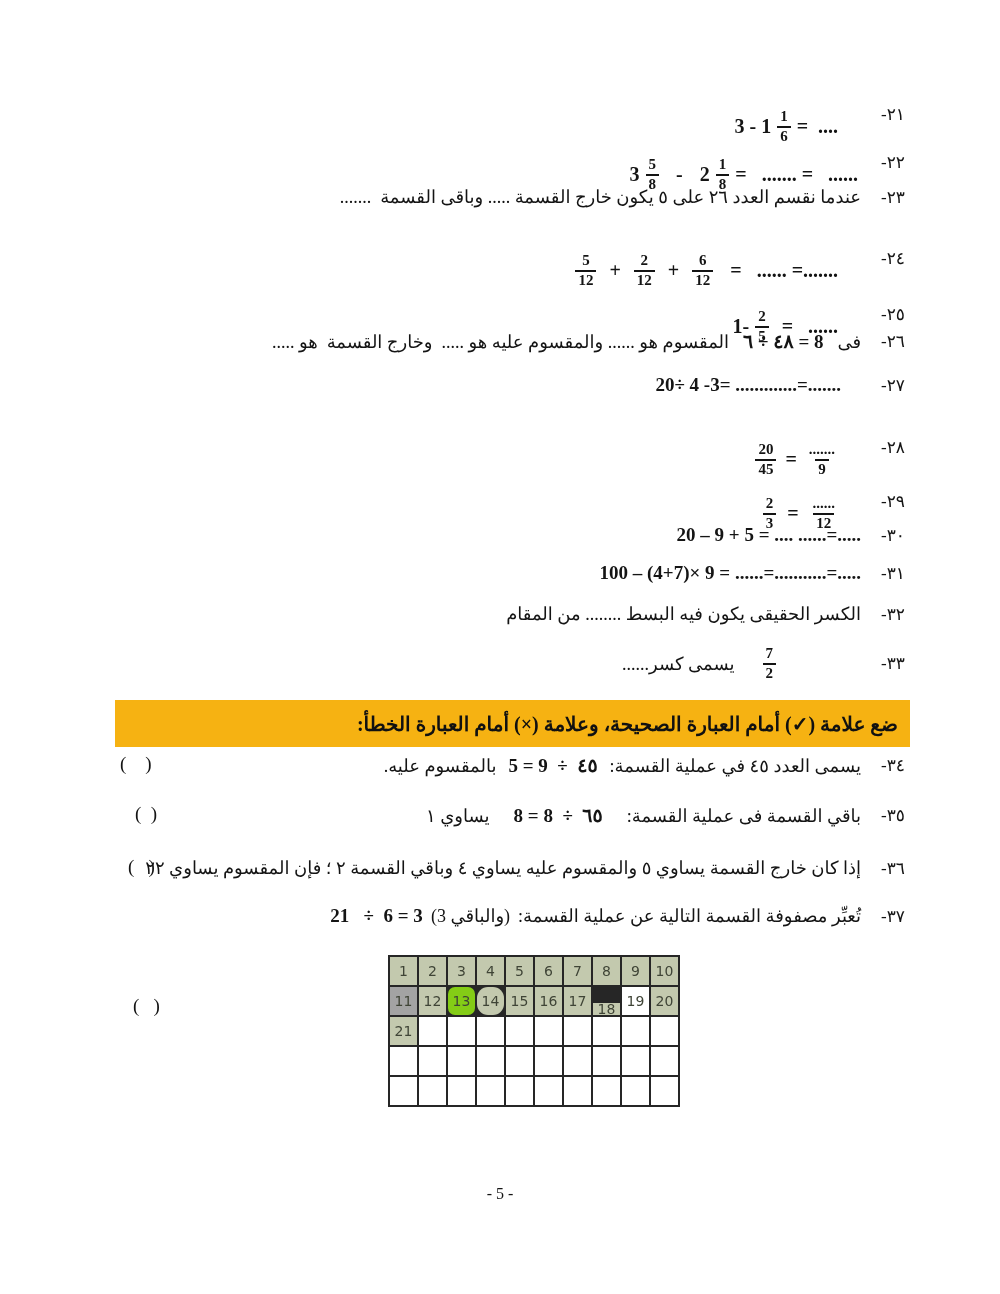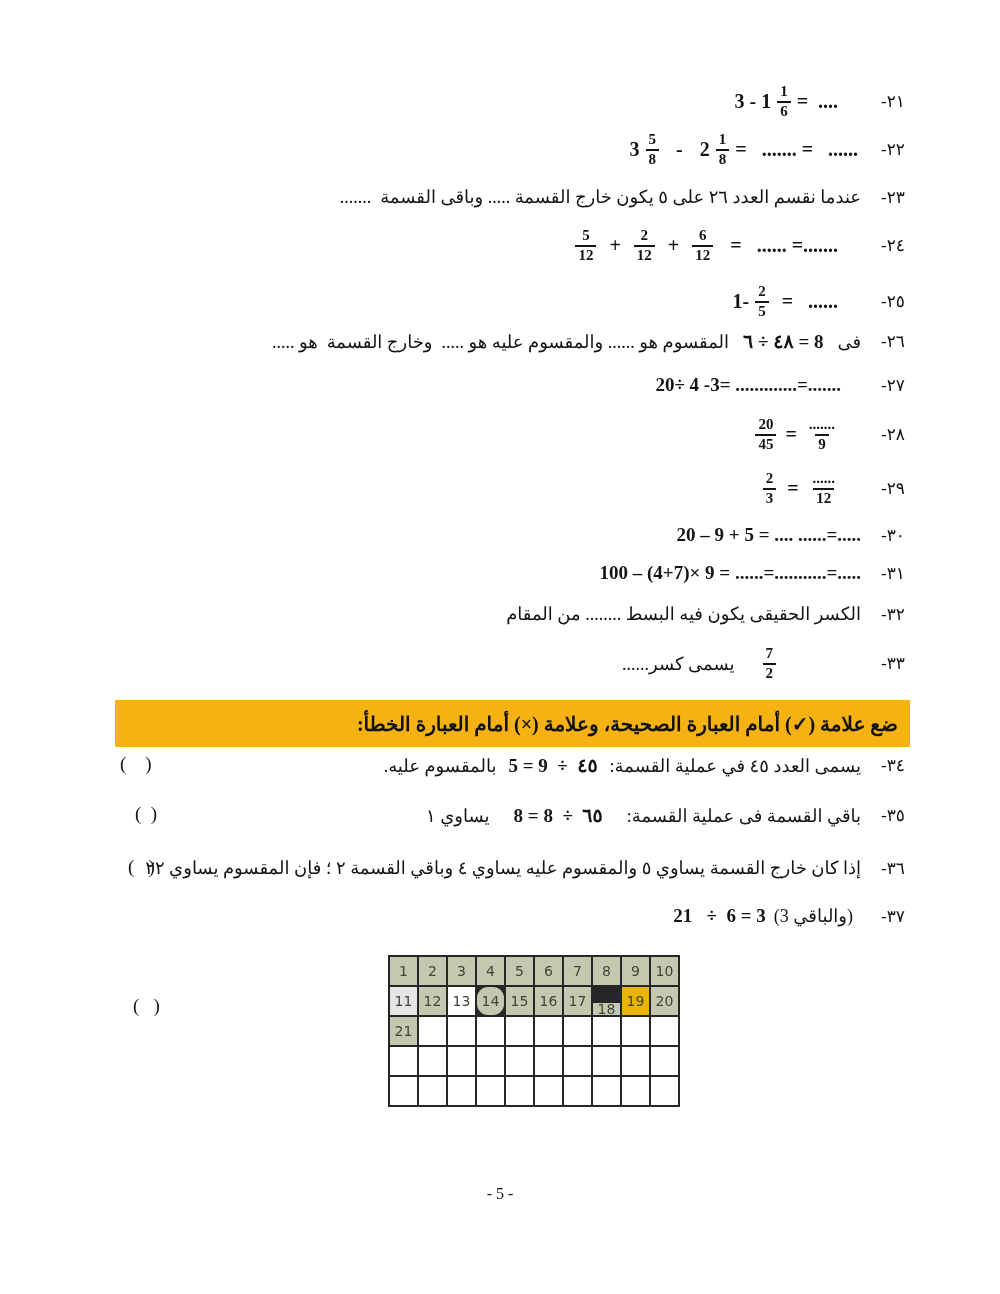--- a/index.html
+++ b/index.html
@@ -9,21 +9,21 @@
   }
   .row{
     position:absolute;right:95px;display:flex;align-items:center;
     direction:rtl;white-space:pre;
   }
   .row > *{unicode-bidi:isolate;}
   .qnum{font-size:17px;margin-left:20px;flex:none;}
   .gap40 .qnum{margin-left:40px;}
   .gap100 .qnum{margin-left:105px;}
   .ar{font-size:18px;}
-  .eqblock{direction:ltr;display:inline-flex;align-items:center;font-weight:bold;font-size:20px;white-space:pre;}
+  .eqblock{direction:ltr;display:inline-flex;align-items:center;font-weight:bold;font-size:20px;white-space:pre;margin-top:25px;}
   .eqblock > *{margin:0 3px;}
   .eqtxt{direction:ltr;font-weight:bold;font-size:19px;white-space:pre;unicode-bidi:isolate;}
   .frac{display:inline-flex;flex-direction:column;align-items:center;line-height:1.05;font-weight:bold;font-size:15px;vertical-align:middle;}
   .frac .den{border-top:2px solid #141414;padding:1px 3px 0 3px;}
   .frac .num{padding:0 3px 1px 3px;}
   .banner{
     position:absolute;left:115px;top:700px;width:795px;height:47px;
     display:flex;align-items:center;direction:rtl;justify-content:flex-start;
     font-weight:bold;font-size:20px;padding:0 12px;box-sizing:border-box;color:#111;
   }
@@ -163,45 +163,46 @@
   <span class="paren" style="left:135px;top:803px">(  )</span>
 
   <div class="row" style="top:857px">
     <span class="qnum">٣٦-</span>
     <span class="ar">إذا كان خارج القسمة يساوي ٥ والمقسوم عليه يساوي ٤ وباقي القسمة ٢ ؛ فإن المقسوم يساوي ٢٢</span>
   </div>
   <span class="paren" style="left:128px;top:856px">(   )</span>
 
   <div class="row" style="top:905px">
     <span class="qnum">٣٧-</span>
+    <span class="ar">تُعبِّر مصفوفة القسمة التالية عن عملية القسمة:</span>
     <span class="ar" style="margin:0 8px;font-weight:normal">(والباقي 3)</span>
     <span class="eqtxt">21   ÷  6 = 3</span>
   </div>
   <span class="paren" style="left:133px;top:995px">(   )</span>
 
   <div class="grid">
       <div class="cell" style="background: rgb(195, 201, 174);">1</div>
       <div class="cell" style="background: rgb(195, 201, 174);">2</div>
       <div class="cell" style="background: rgb(195, 201, 174);">3</div>
       <div class="cell" style="background: rgb(195, 201, 174);">4</div>
       <div class="cell" style="background: rgb(195, 201, 174);">5</div>
       <div class="cell" style="background: rgb(195, 201, 174);">6</div>
       <div class="cell" style="background: rgb(195, 201, 174);">7</div>
       <div class="cell" style="background: rgb(195, 201, 174);">8</div>
       <div class="cell" style="background: rgb(195, 201, 174);">9</div>
       <div class="cell" style="background: rgb(195, 201, 174);">10</div>
-      <div class="cell" style="background: #e5e5e5;">11</div>
+      <div class="cell" style="background: #a3a3a3;">11</div>
       <div class="cell" style="background: rgb(195, 201, 174);">12</div>
-      <div class="cell" style="background: #ffffff;">13</div>
+      <div class="cell" style="background: #84cc16; border-radius: 7px;">13</div>
       <div class="cell" style="background: rgb(195, 201, 174); border-radius: 11px;">14</div>
       <div class="cell" style="background: rgb(195, 201, 174);">15</div>
       <div class="cell" style="background: rgb(195, 201, 174);">16</div>
       <div class="cell" style="background: rgb(195, 201, 174);">17</div>
       <div class="cell" style="background: rgb(195, 201, 174); margin-top: 16px;">18</div>
-      <div class="cell" style="background: #eab308;">19</div>
+      <div class="cell" style="background: #ffffff;">19</div>
       <div class="cell" style="background: rgb(195, 201, 174);">20</div>
       <div class="cell" style="background: rgb(195, 201, 174);">21</div>
       <div class="cell"></div>
       <div class="cell"></div>
       <div class="cell"></div>
       <div class="cell"></div>
       <div class="cell"></div>
       <div class="cell"></div>
       <div class="cell"></div>
       <div class="cell"></div>

